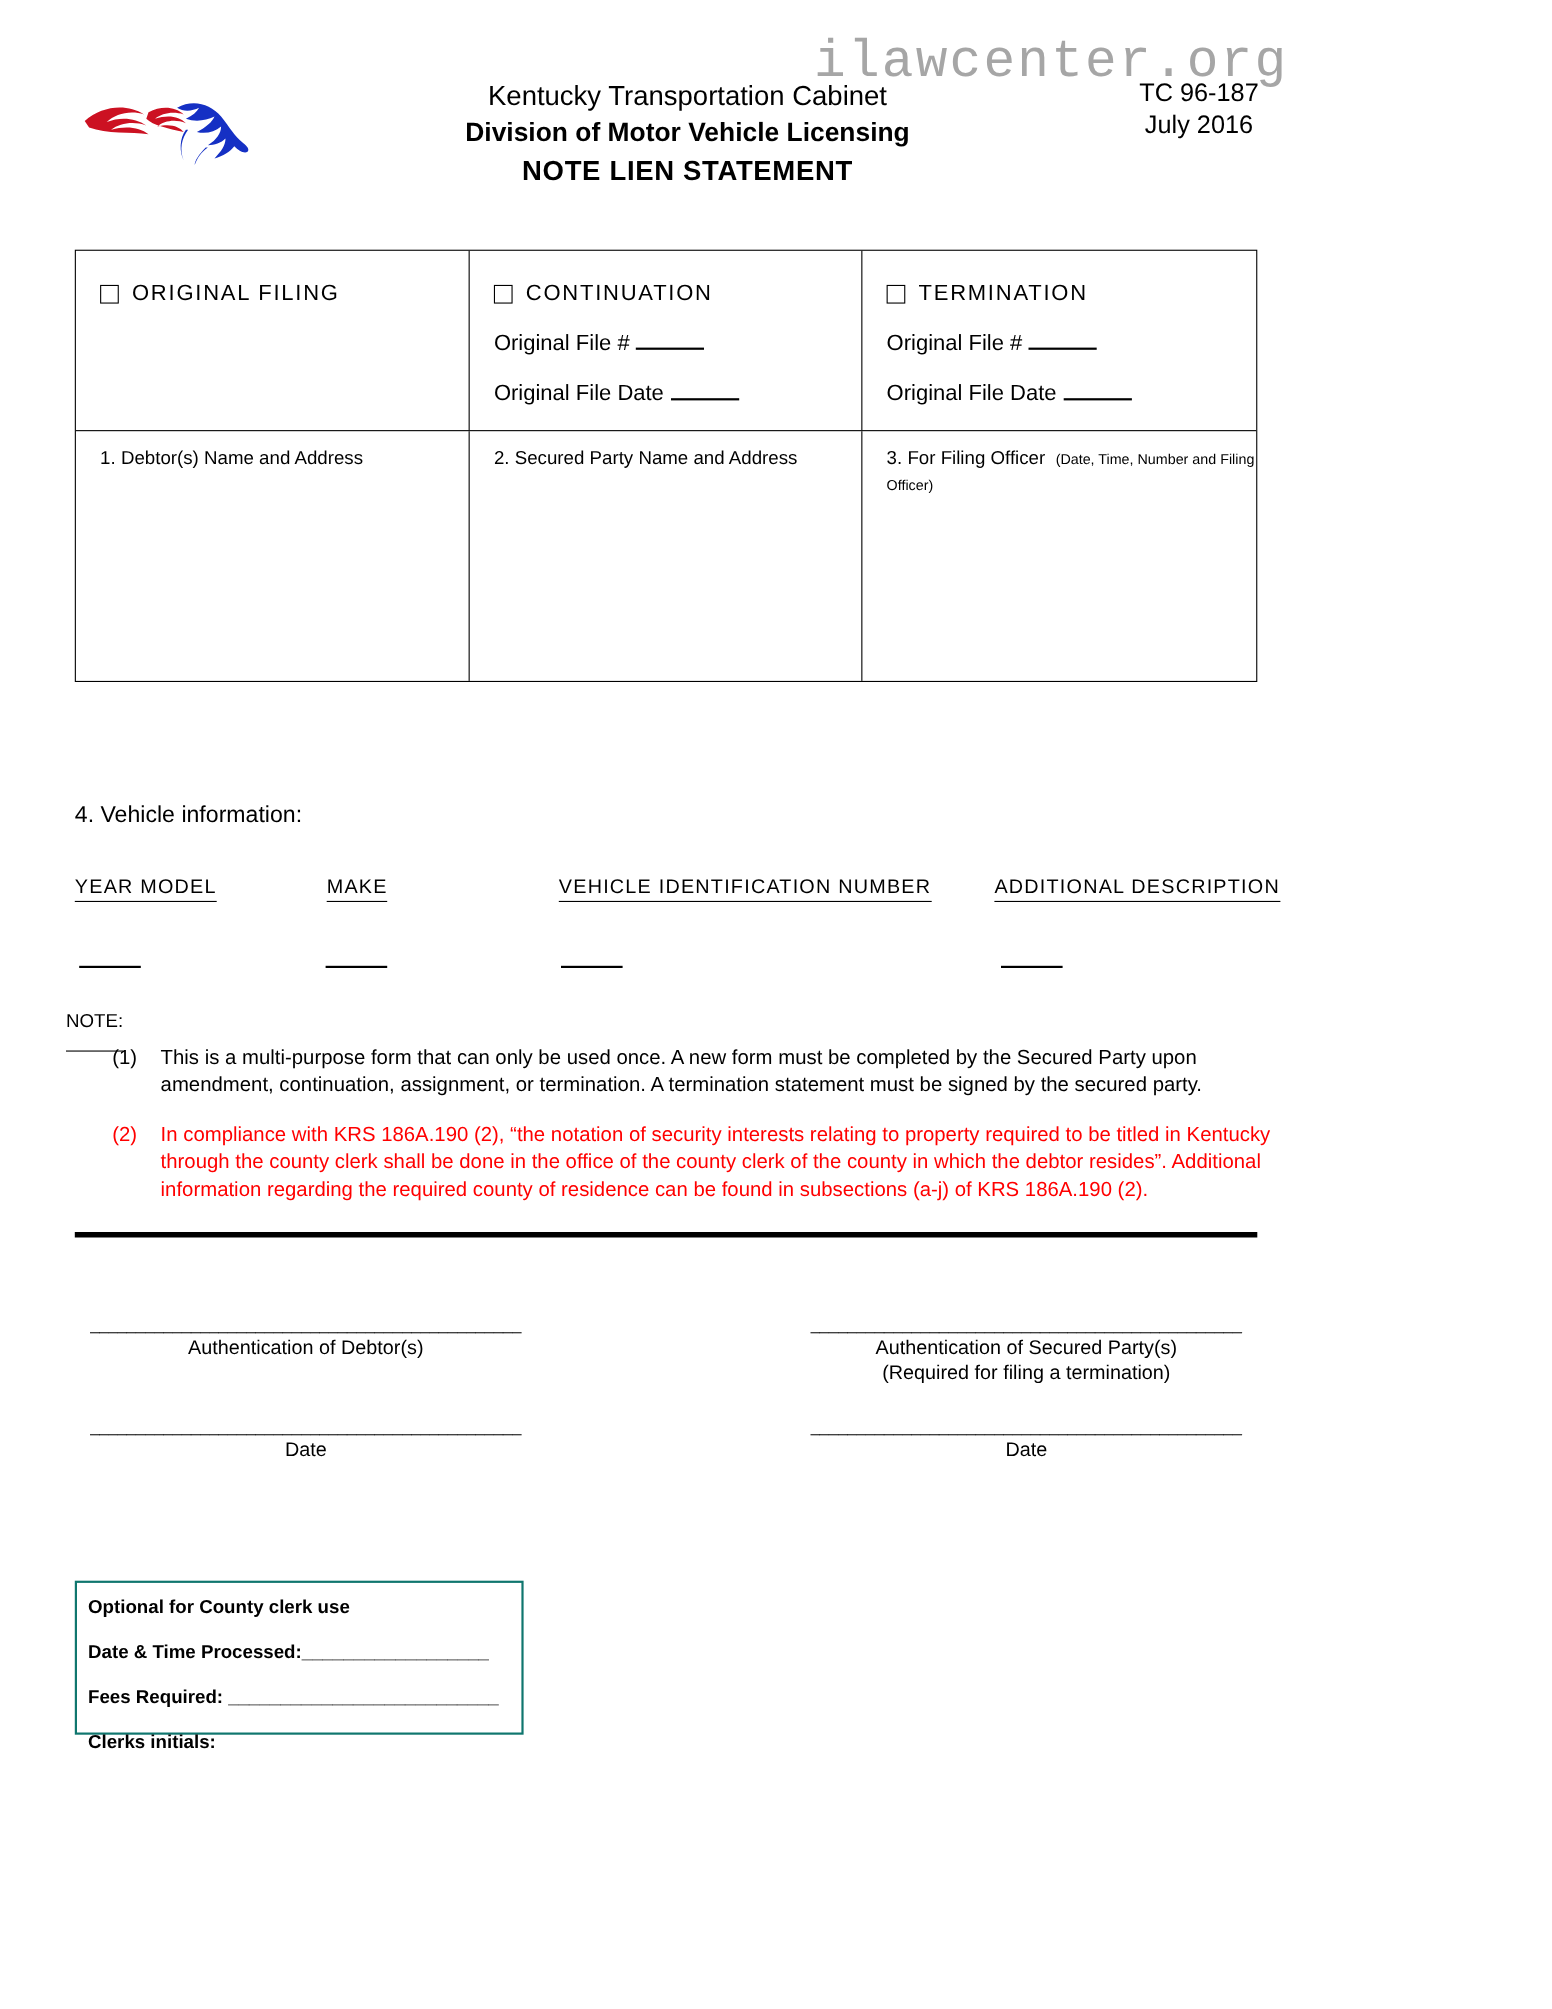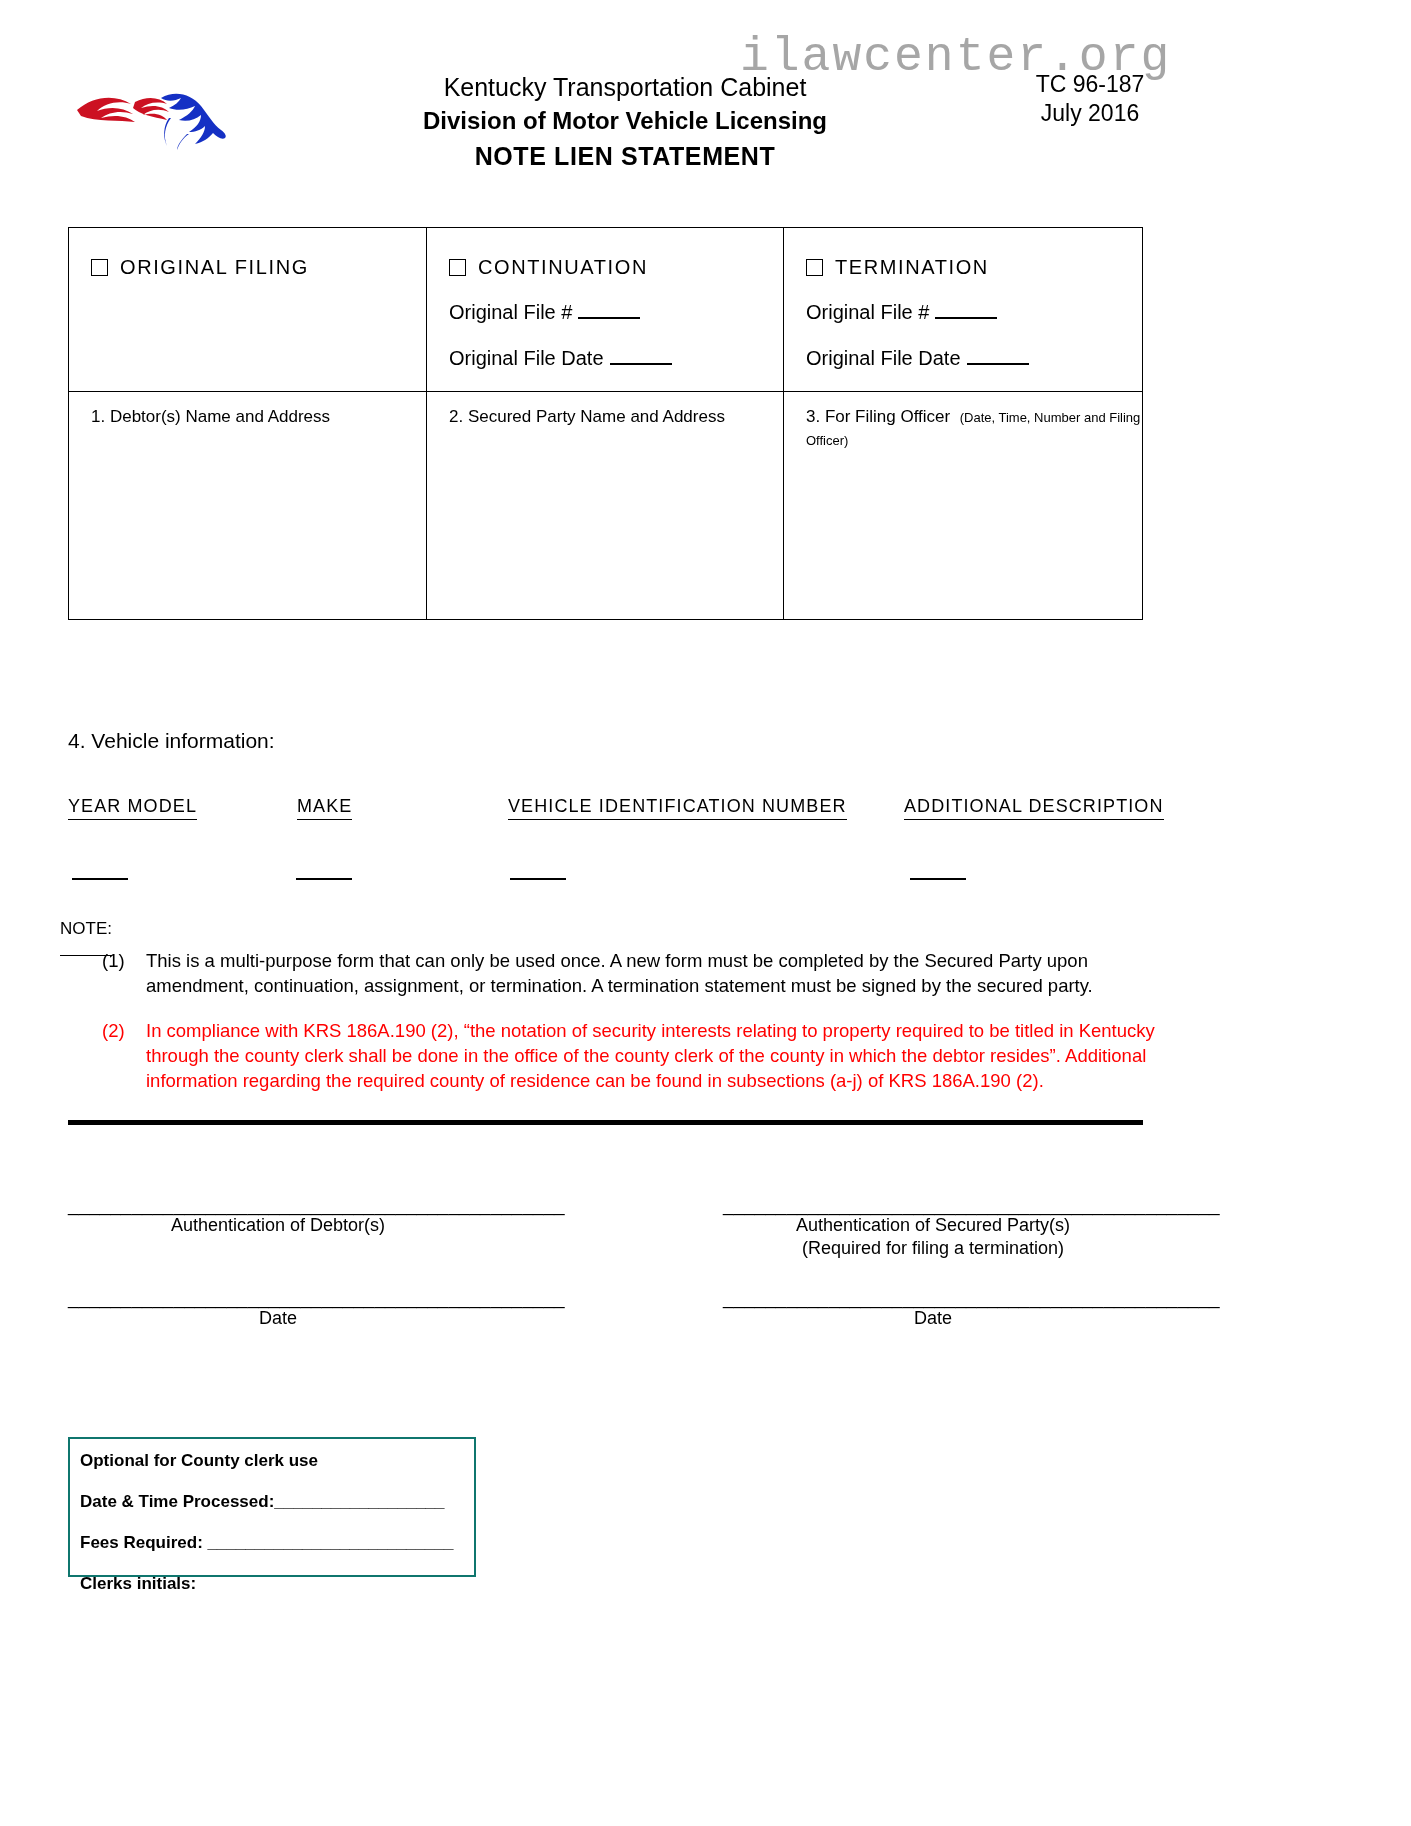--- a/index.html
+++ b/index.html
@@ -208,21 +208,21 @@
     left: 68px;
     top: 1120px;
     width: 1075px;
     height: 0;
     border-bottom: 5px solid #000;
   }
 
   
   .sig-block { position: absolute; text-align: center; }
   .sig-dashes {
-    font-size: 19px;
+    font-size: 15px;
     letter-spacing: 0px;
     line-height: 18px;
     white-space: nowrap;
     font-family: "Liberation Sans", sans-serif;
   }
   .sig-caption { font-size: 18px; line-height: 23px; }
 
   #sig-debtor       { left: 68px;  top: 1196px; width: 420px; }
   #sig-secured      { left: 723px; top: 1196px; width: 420px; }
   #sig-date-left    { left: 68px;  top: 1289px; width: 420px; }

